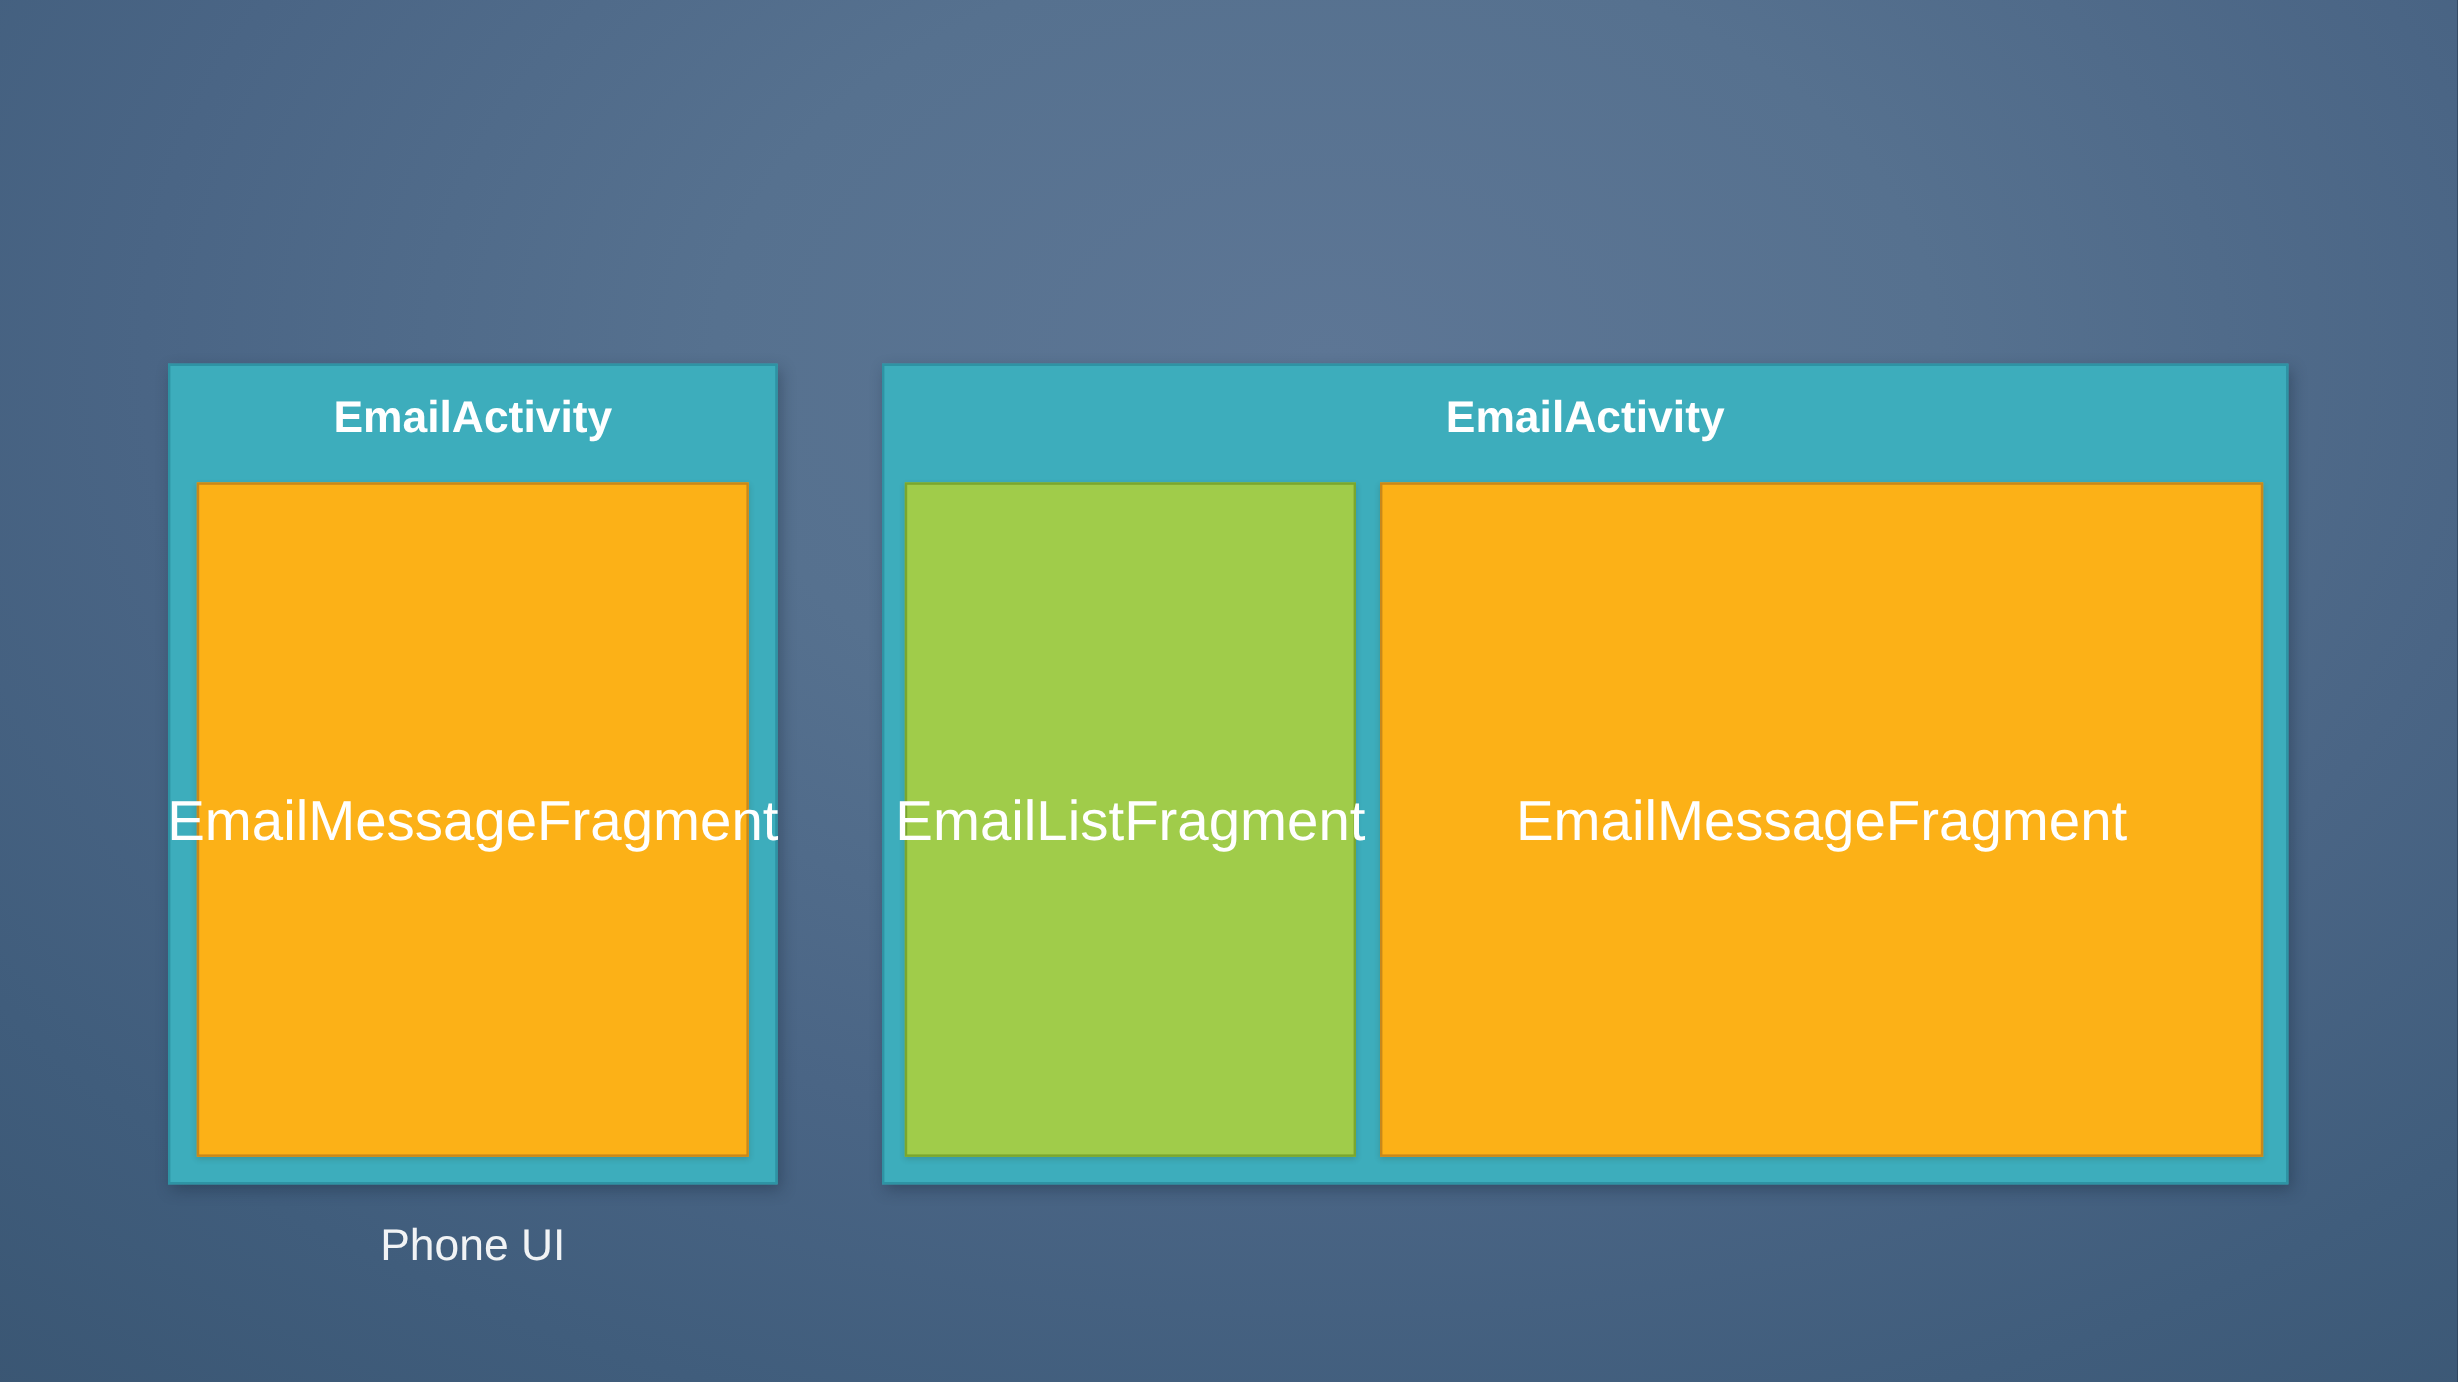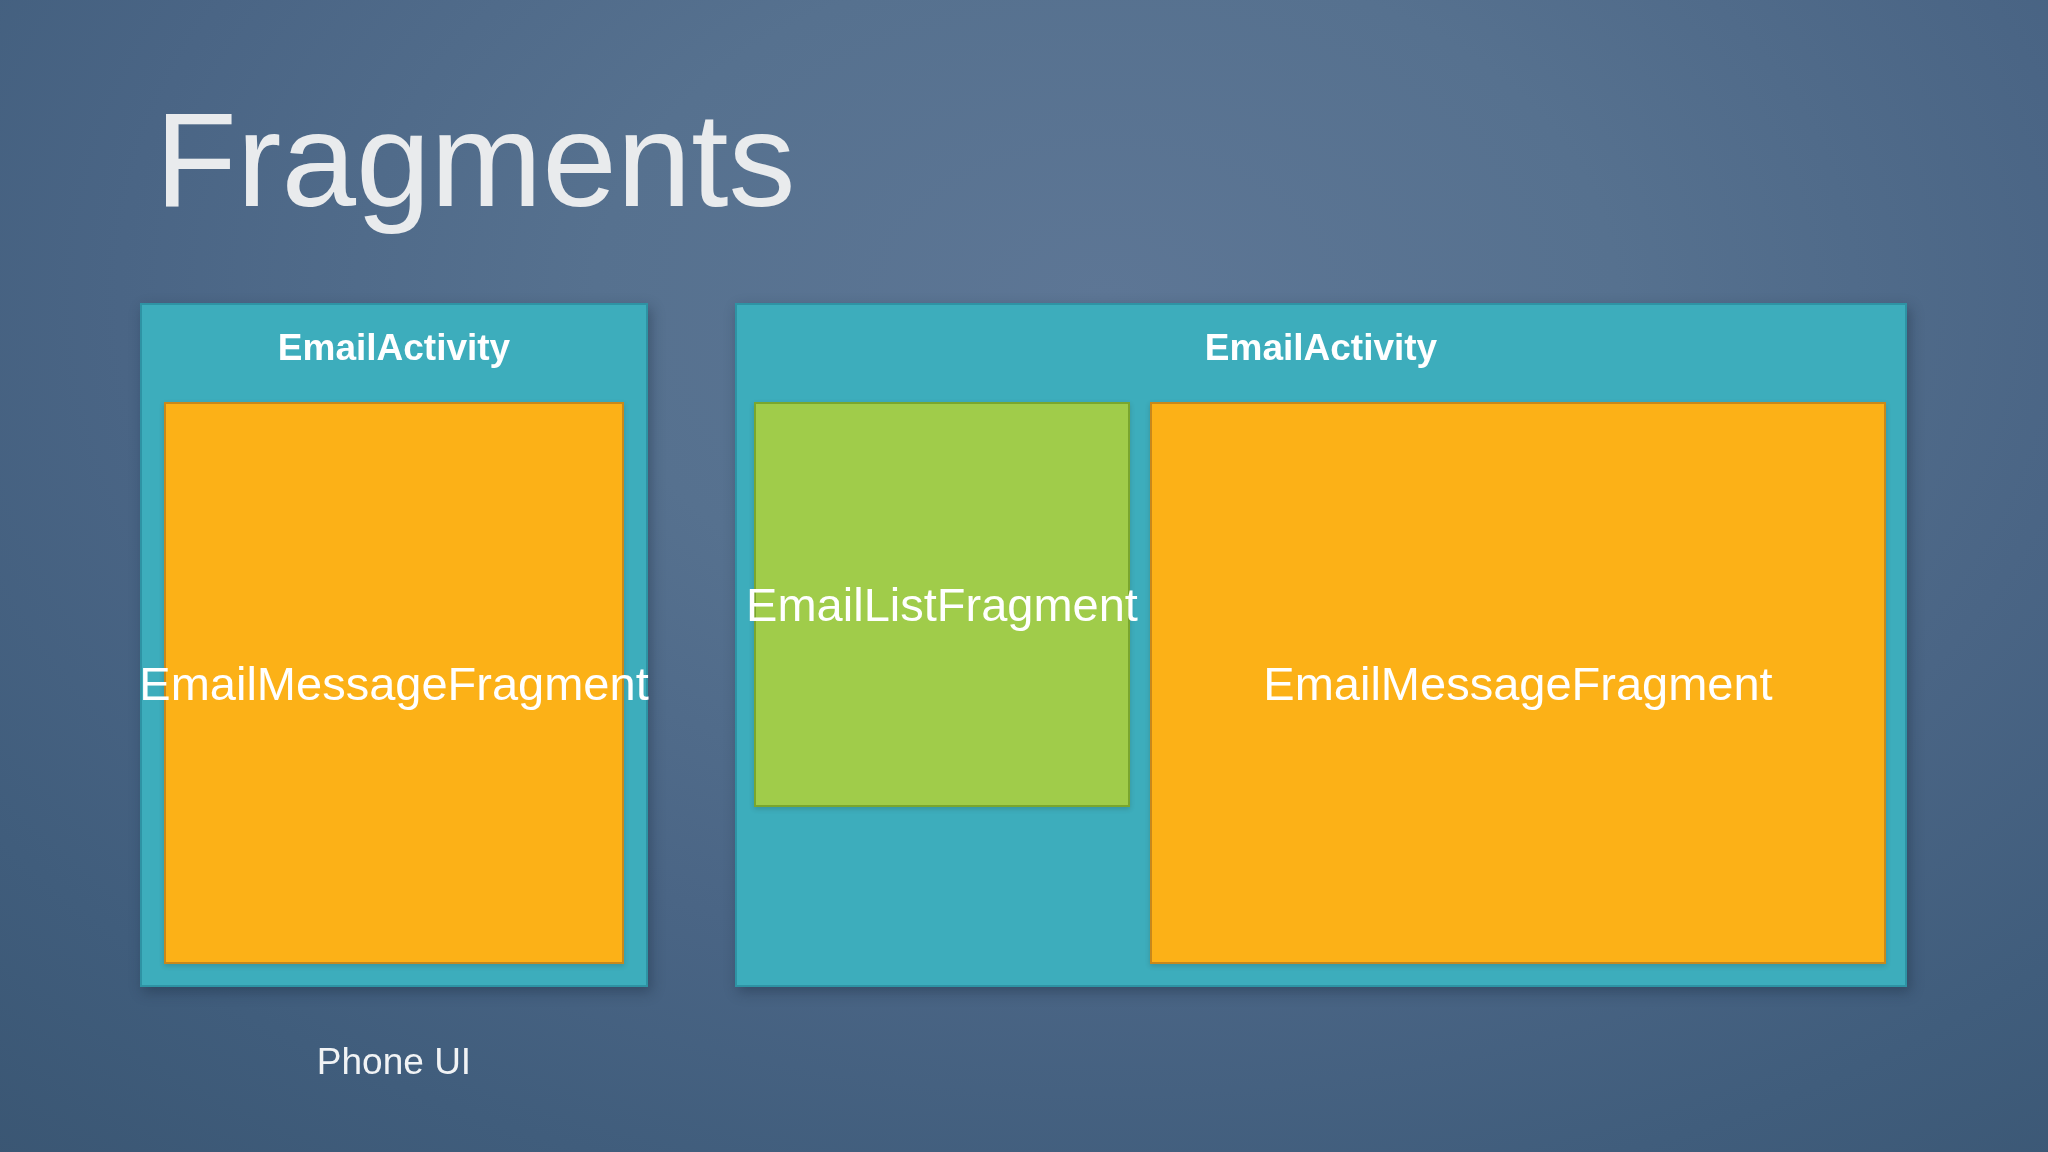--- a/index.html
+++ b/index.html
@@ -55,38 +55,37 @@
     align-items: center;
     justify-content: center;
     font-size: 47px;
     color: var(--label-text, #ffffff);
     box-shadow: 0 2px 5px rgba(40, 50, 30, 0.20);
   }
   .fragment.orange { background: var(--orange, #fcb117); border: 2px solid var(--orange-border, #c8881b); }
   .fragment.green  { background: var(--green, #a0cc4a);  border: 2px solid var(--green-border, #7aa62e); }
 
   .phone-msg    { left: 22px;  top: 97px; width: 460px; height: 562px; }
-  .tablet-list  { left: 17px;  top: 97px; width: 376px; height: 405px; }
+  .tablet-list  { left: 17px;  top: 97px; width: 376px; height: 562px; }
   .tablet-msg   { left: 413px; top: 97px; width: 736px; height: 562px; }
 
   .caption {
     position: absolute;
     text-align: center;
     font-size: 37px;
     color: #f1f3f5;
   }
-  .phone-caption  { left: 140px; top: 1017px; width: 508px; margin-top: 24px; }
+  .phone-caption  { left: 140px; top: 1017px; width: 508px; }
   .tablet-caption { left: 735px; top: 1017px; width: 1172px; }
 </style>
 </head>
 <body>
 
 <div class="slide">
 
-  <h1 class="title">Fragments</h1>
 
   <section class="activity-box phone-box">
     <div class="activity-label">EmailActivity</div>
     <div class="fragment orange phone-msg">
       <span>EmailMessageFragment</span>
     </div>
   </section>
   <div class="caption phone-caption">Phone UI</div>
 
   <section class="activity-box tablet-box">

